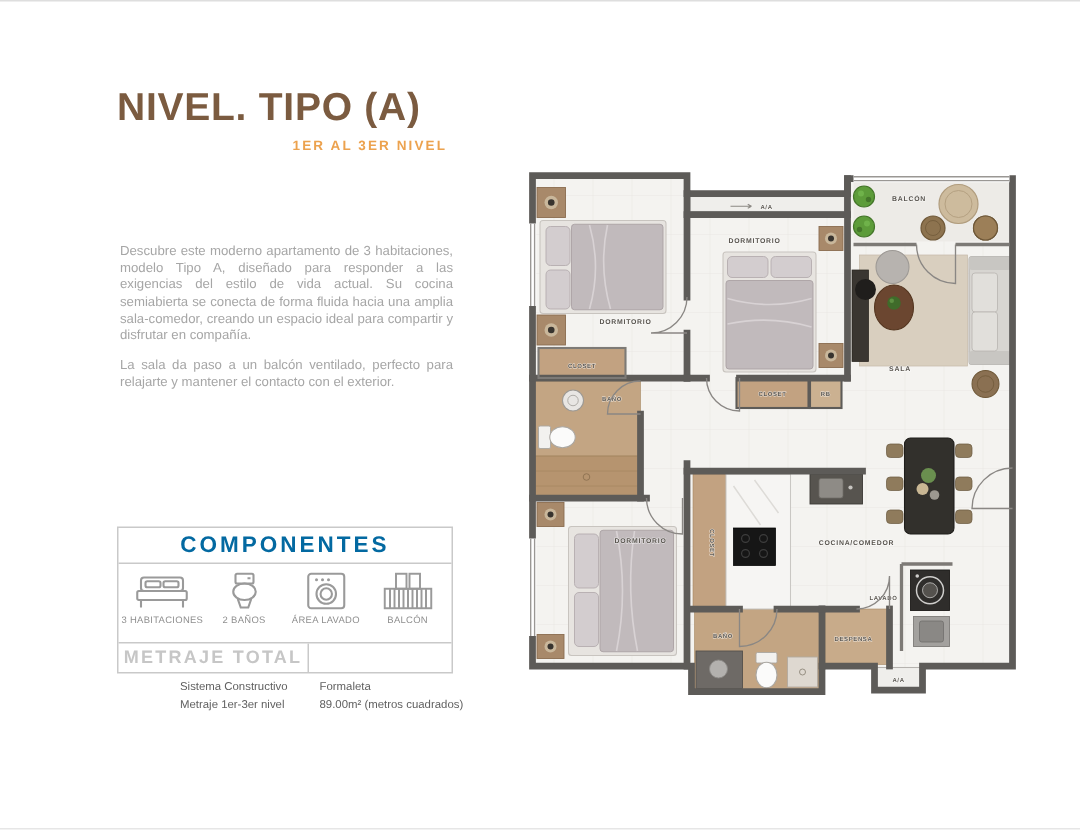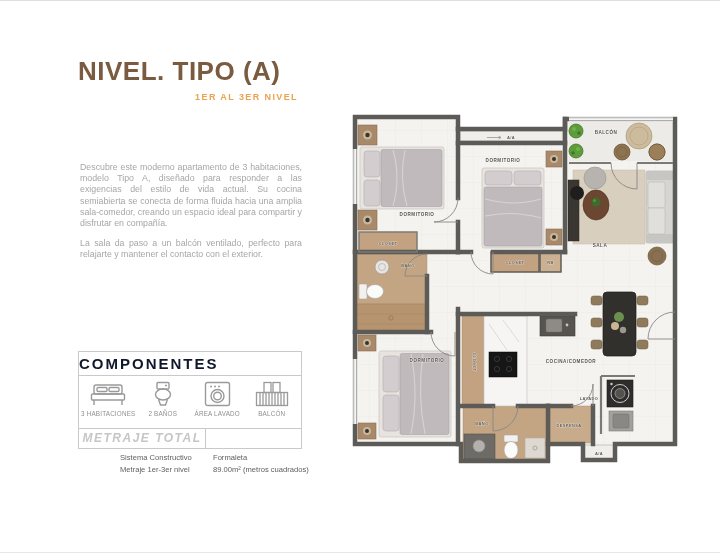--- a/index.html
+++ b/index.html
@@ -12,30 +12,30 @@
          color:#7b5b40;letter-spacing:.5px;white-space:nowrap;}
   .subtitle{position:absolute;left:78px;top:91px;width:220px;text-align:right;font-size:9px;
             font-weight:bold;color:#eca24e;letter-spacing:1.4px;}
   .desc{position:absolute;left:80px;top:129px;width:222px;font-size:8.8px;line-height:11.2px;
         color:#a6a6a6;text-align:justify;margin-top:32px;}
   .desc p{margin:0 0 9px 0;}
 
   
   .comp{position:absolute;left:78px;top:350px;width:224px;border:1.5px solid #c9c9c9;
         box-sizing:border-box;background:#fff;}
-  .comp-header{height:23px;line-height:23px;font-size:15px;font-weight:bold;
-               color:#0f172a;letter-spacing:2px;border-bottom:1.5px solid #c9c9c9;}
+  .comp-header{height:23px;line-height:23px;text-align:center;font-size:15px;font-weight:bold;
+               color:#0369a1;letter-spacing:2px;border-bottom:1.5px solid #c9c9c9;}
   .comp-items{display:flex;align-items:flex-start;padding:5px 2px 3px 2px;min-height:44px;}
   .comp-item{flex:1;display:flex;flex-direction:column;align-items:center;}
   .comp-item svg{display:block;}
   .comp-label{margin-top:3px;font-size:6.3px;color:#8f8f8f;text-align:center;line-height:7.5px;
               letter-spacing:.2px;}
   .comp-footer{display:flex;border-top:1.5px solid #c9c9c9;height:19px;}
   .metraje-label{width:127px;text-align:center;line-height:19px;font-size:12px;font-weight:bold;
-                 color:#c6c6c6;letter-spacing:1.5px;border-right:1.5px solid #c9c9c9;box-sizing:border-box;font-style:italic;}
+                 color:#c6c6c6;letter-spacing:1.5px;border-right:1.5px solid #c9c9c9;box-sizing:border-box;}
   .metraje-value{flex:1;text-align:center;line-height:19px;font-size:12px;color:#8a8a8a;}
 
   
   .specs{position:absolute;left:80px;top:452px;display:grid;grid-template-columns:93px auto;
          row-gap:3px;font-size:7.6px;line-height:9px;color:#606060;margin-left:40px;}
 
   
   .plan{position:absolute;left:343px;top:103px;width:352px;height:360px;}
   .fp-label{font-family:"Liberation Sans",sans-serif;font-size:4.6px;font-weight:bold;fill:#57534d;
             letter-spacing:.5px;text-anchor:middle;paint-order:stroke;stroke:#ffffff;stroke-width:.7px;stroke-opacity:.7;}

